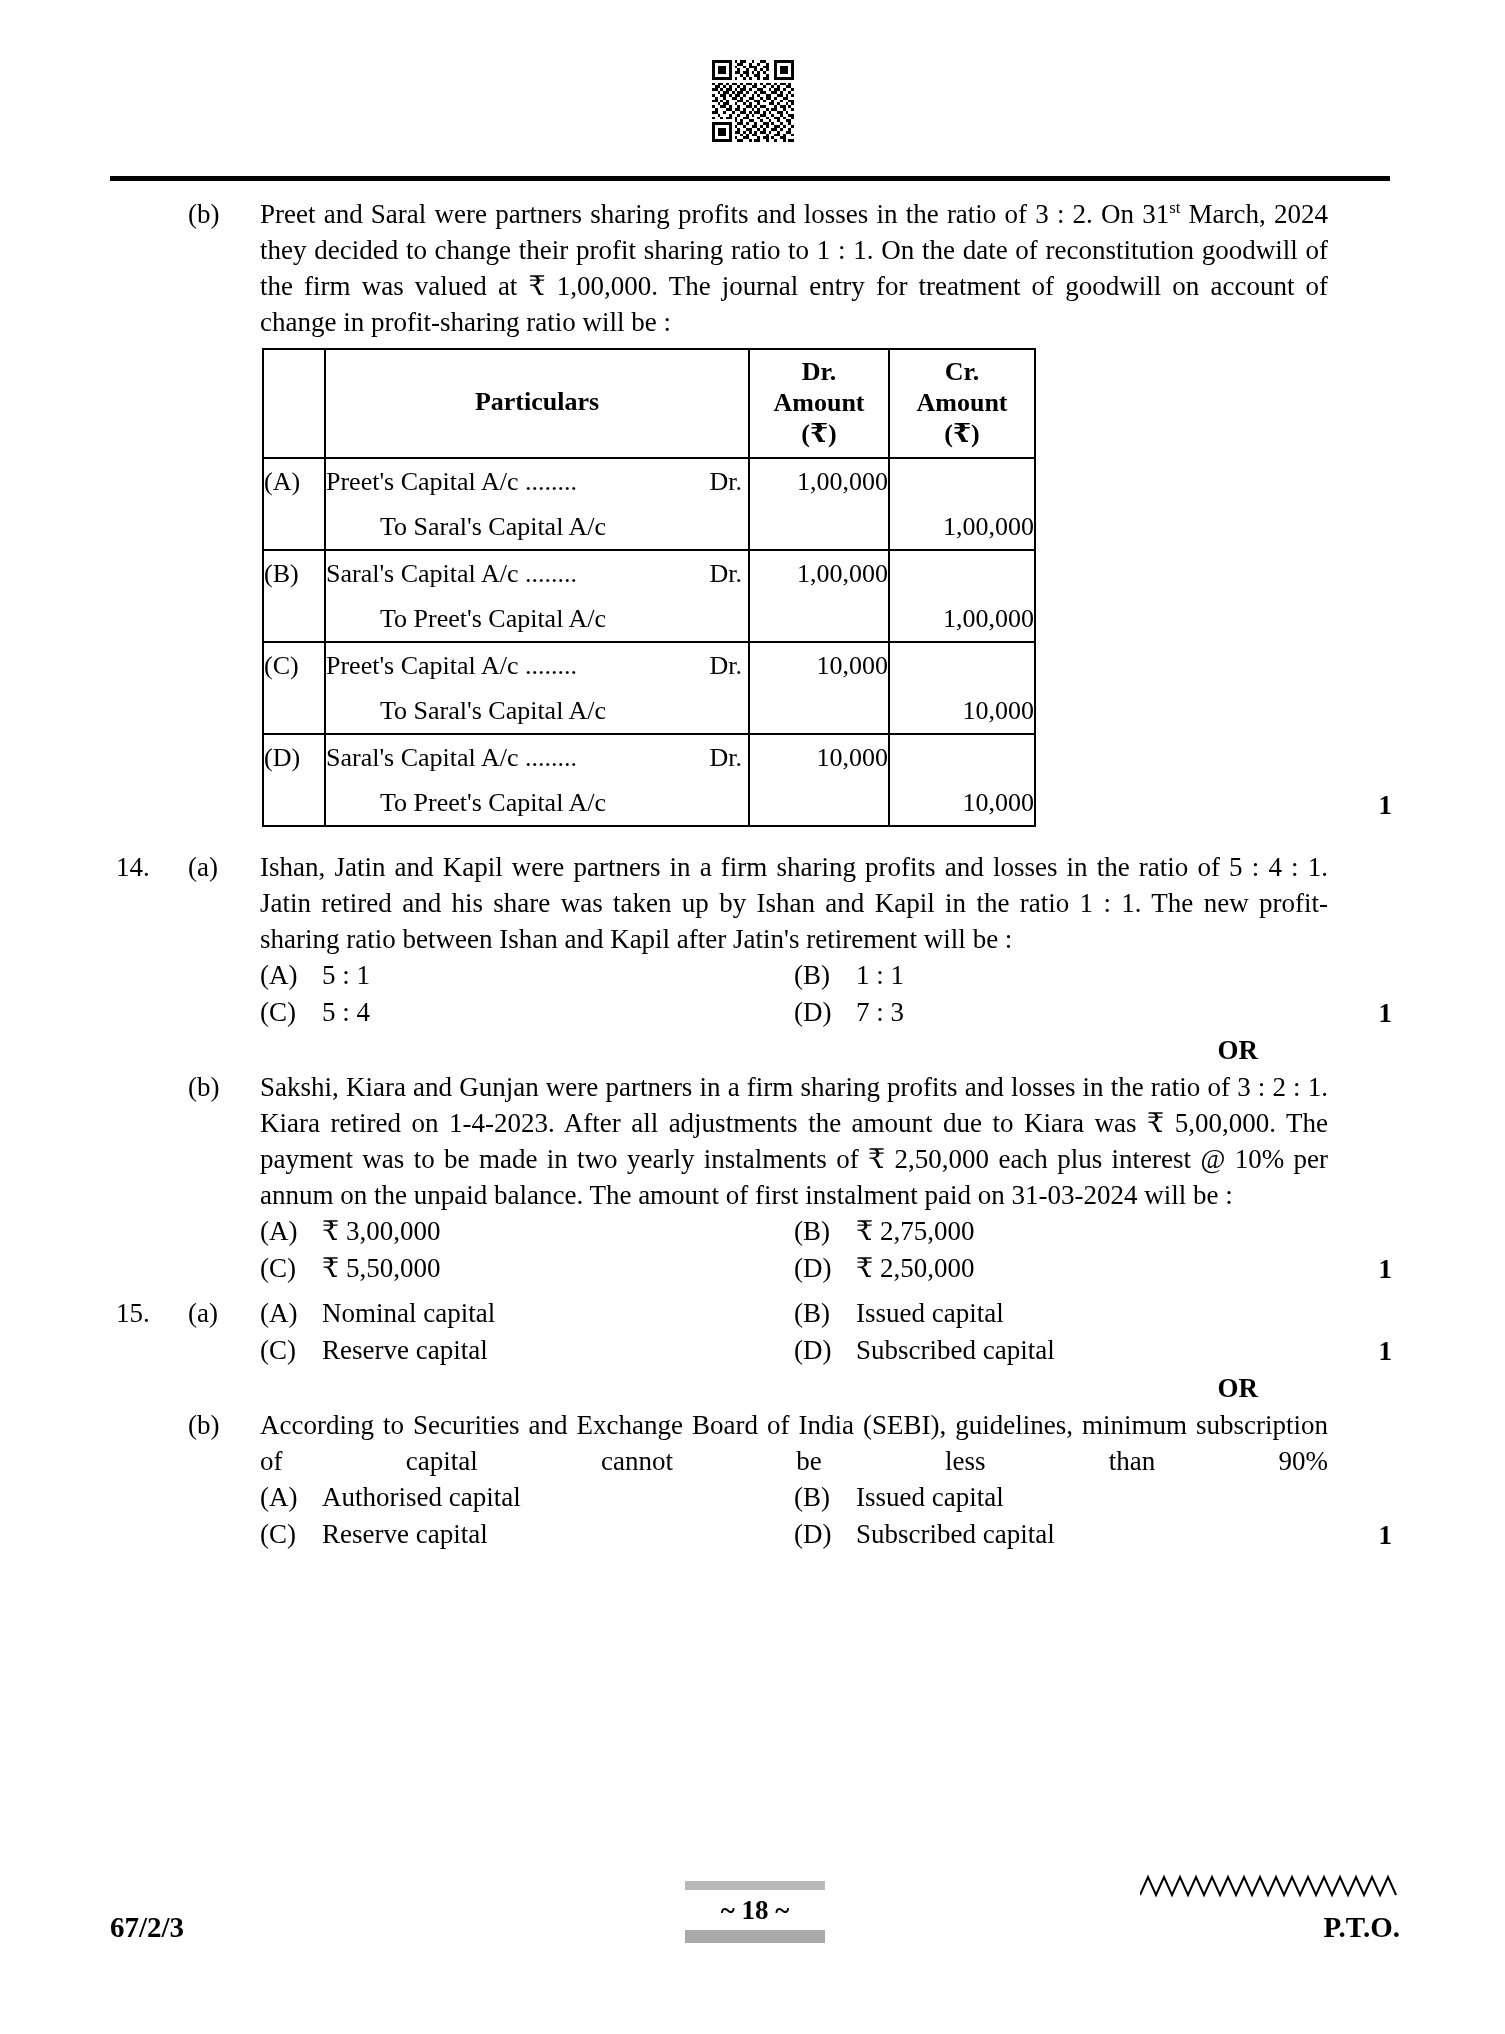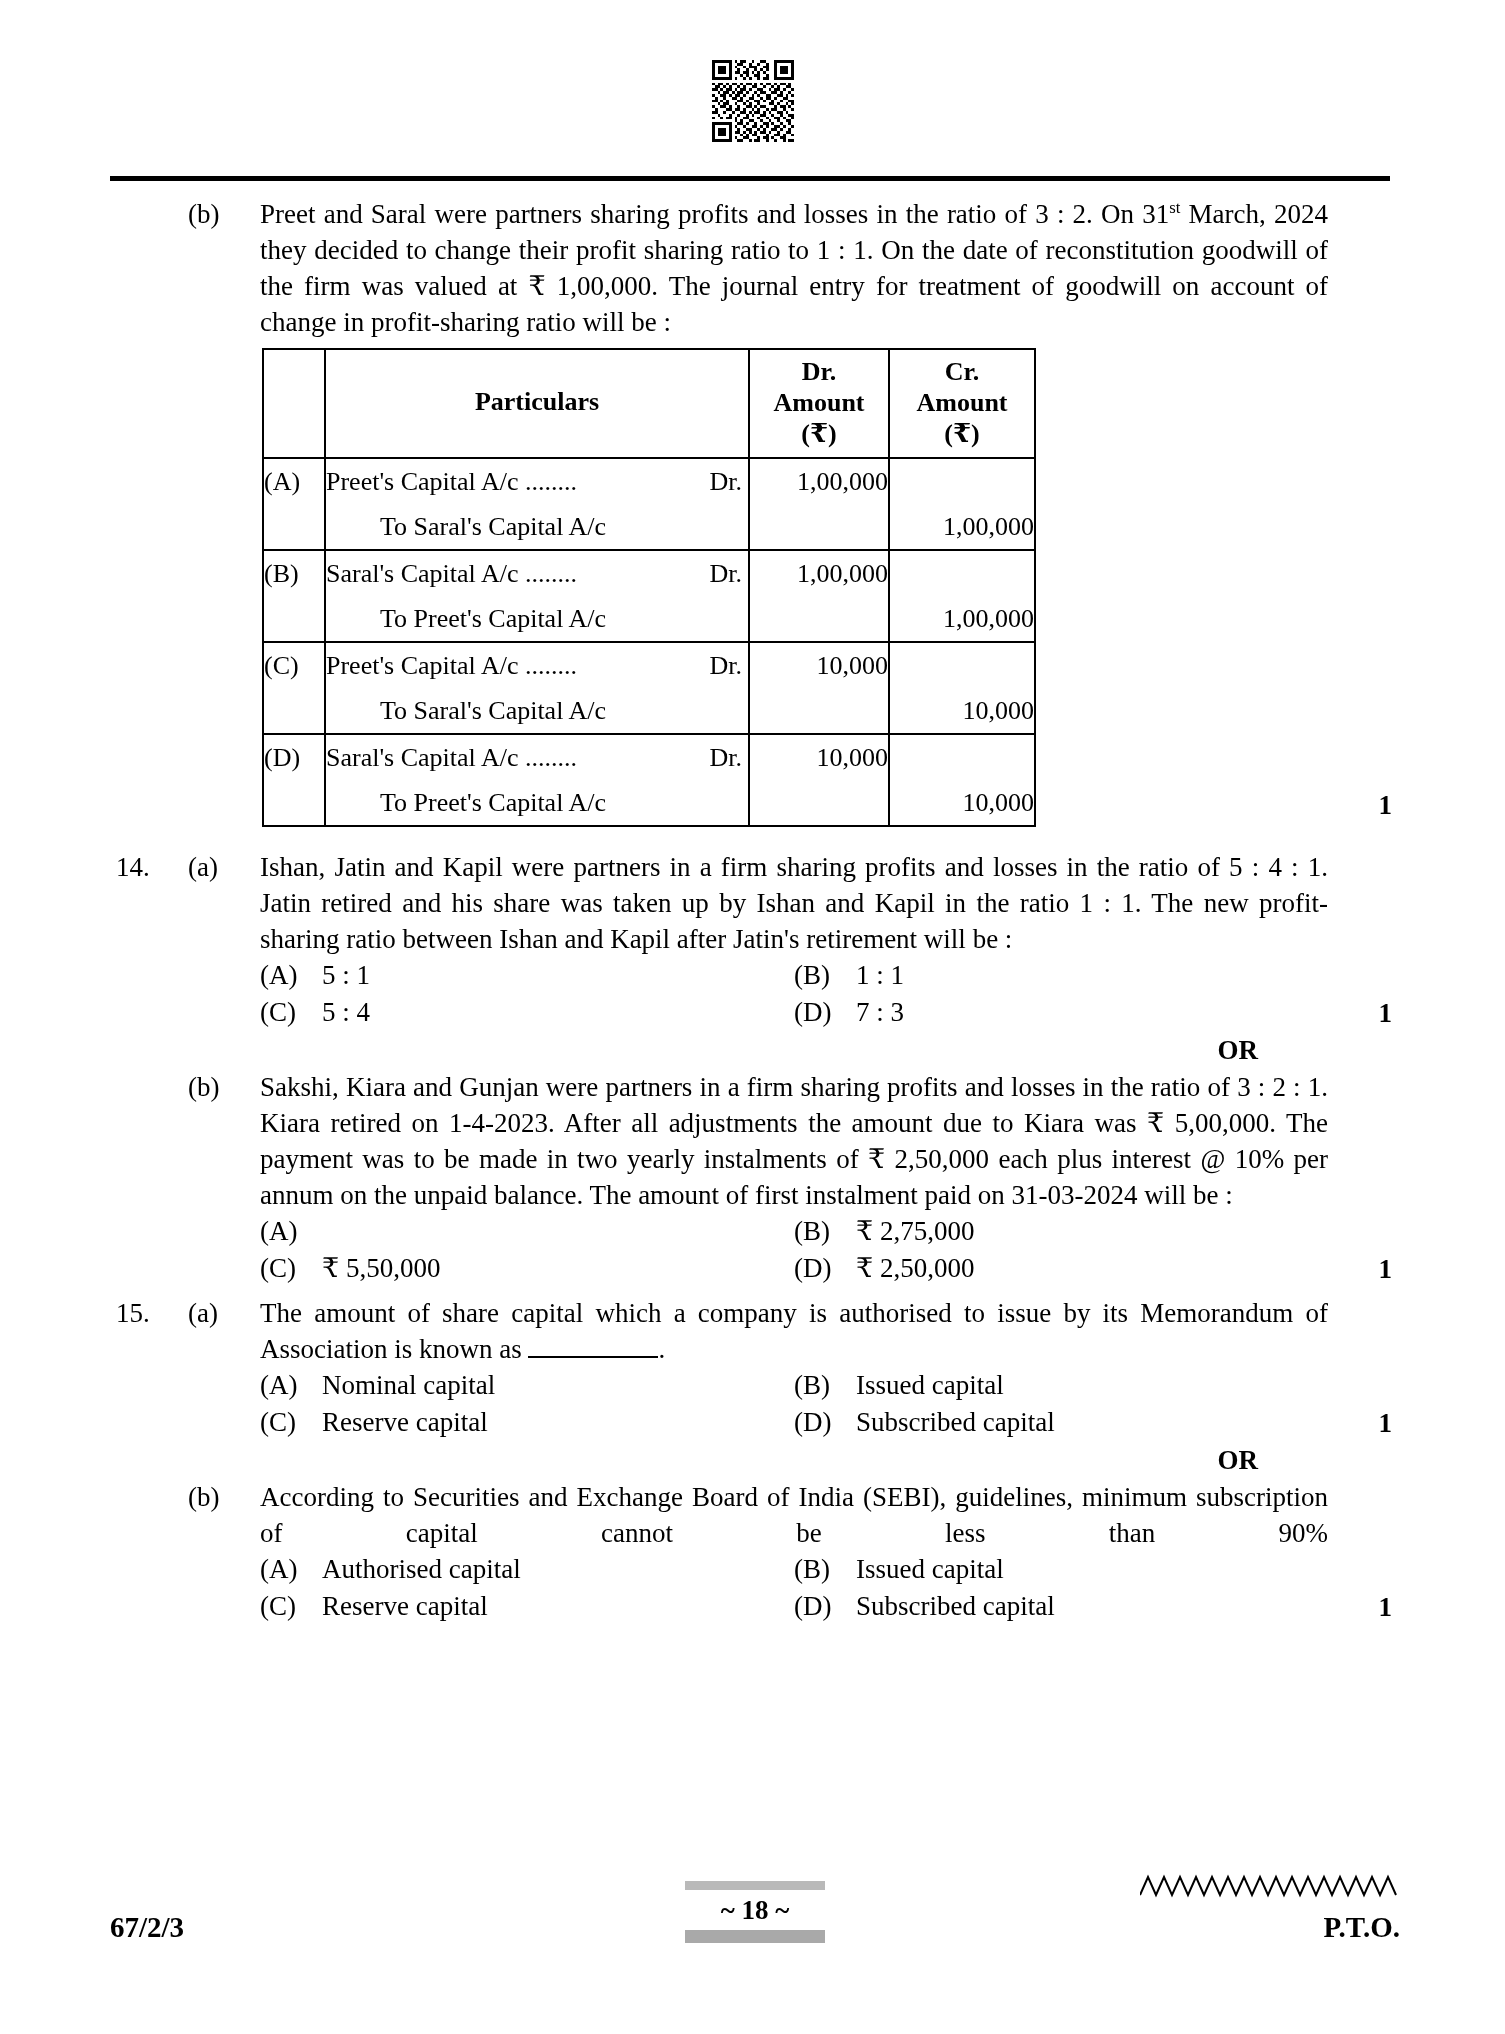--- a/index.html
+++ b/index.html
@@ -681,20 +681,21 @@
     </div>
 
     <div class="qrow">
       <div class="qnum"></div>
       <div class="qsub">(b)</div>
       <div class="qbody">
         <div class="just">Sakshi, Kiara and Gunjan were partners in a firm sharing profits and losses in the ratio of 3 : 2 : 1. Kiara retired on  1-4-2023. After all adjustments the amount due to Kiara was ₹ 5,00,000. The payment was to be made in two yearly instalments of ₹ 2,50,000 each plus interest @ 10% per annum on the unpaid balance. The amount of first instalment paid on 31-03-2024 will be :</div>
         <div class="opts">
           <div class="opt">
             <span class="tag">(A)</span>
+            <span class="val">₹ 3,00,000</span>
           </div>
           <div class="opt">
             <span class="tag">(B)</span>
             <span class="val">₹ 2,75,000</span>
           </div>
           <div class="opt">
             <span class="tag">(C)</span>
             <span class="val">₹ 5,50,000</span>
           </div>
           <div class="opt">
@@ -705,24 +706,20 @@
       </div>
       <div class="marks" style="align-self:flex-end;">
         <span>1</span>
       </div>
     </div>
 
     <div class="qrow" style="margin-top:8px;">
       <div class="qnum">15.</div>
       <div class="qsub">(a)</div>
       <div class="qbody">
-        <div class="just">
-          <span>The amount of share capital which a company is authorised to issue by its Memorandum of Association is known as</span>
-          <span class="fillblank"></span><span>.</span>
-        </div>
         <div class="opts">
           <div class="opt">
             <span class="tag">(A)</span>
             <span class="val">Nominal capital</span>
           </div>
           <div class="opt">
             <span class="tag">(B)</span>
             <span class="val">Issued capital</span>
           </div>
           <div class="opt">

